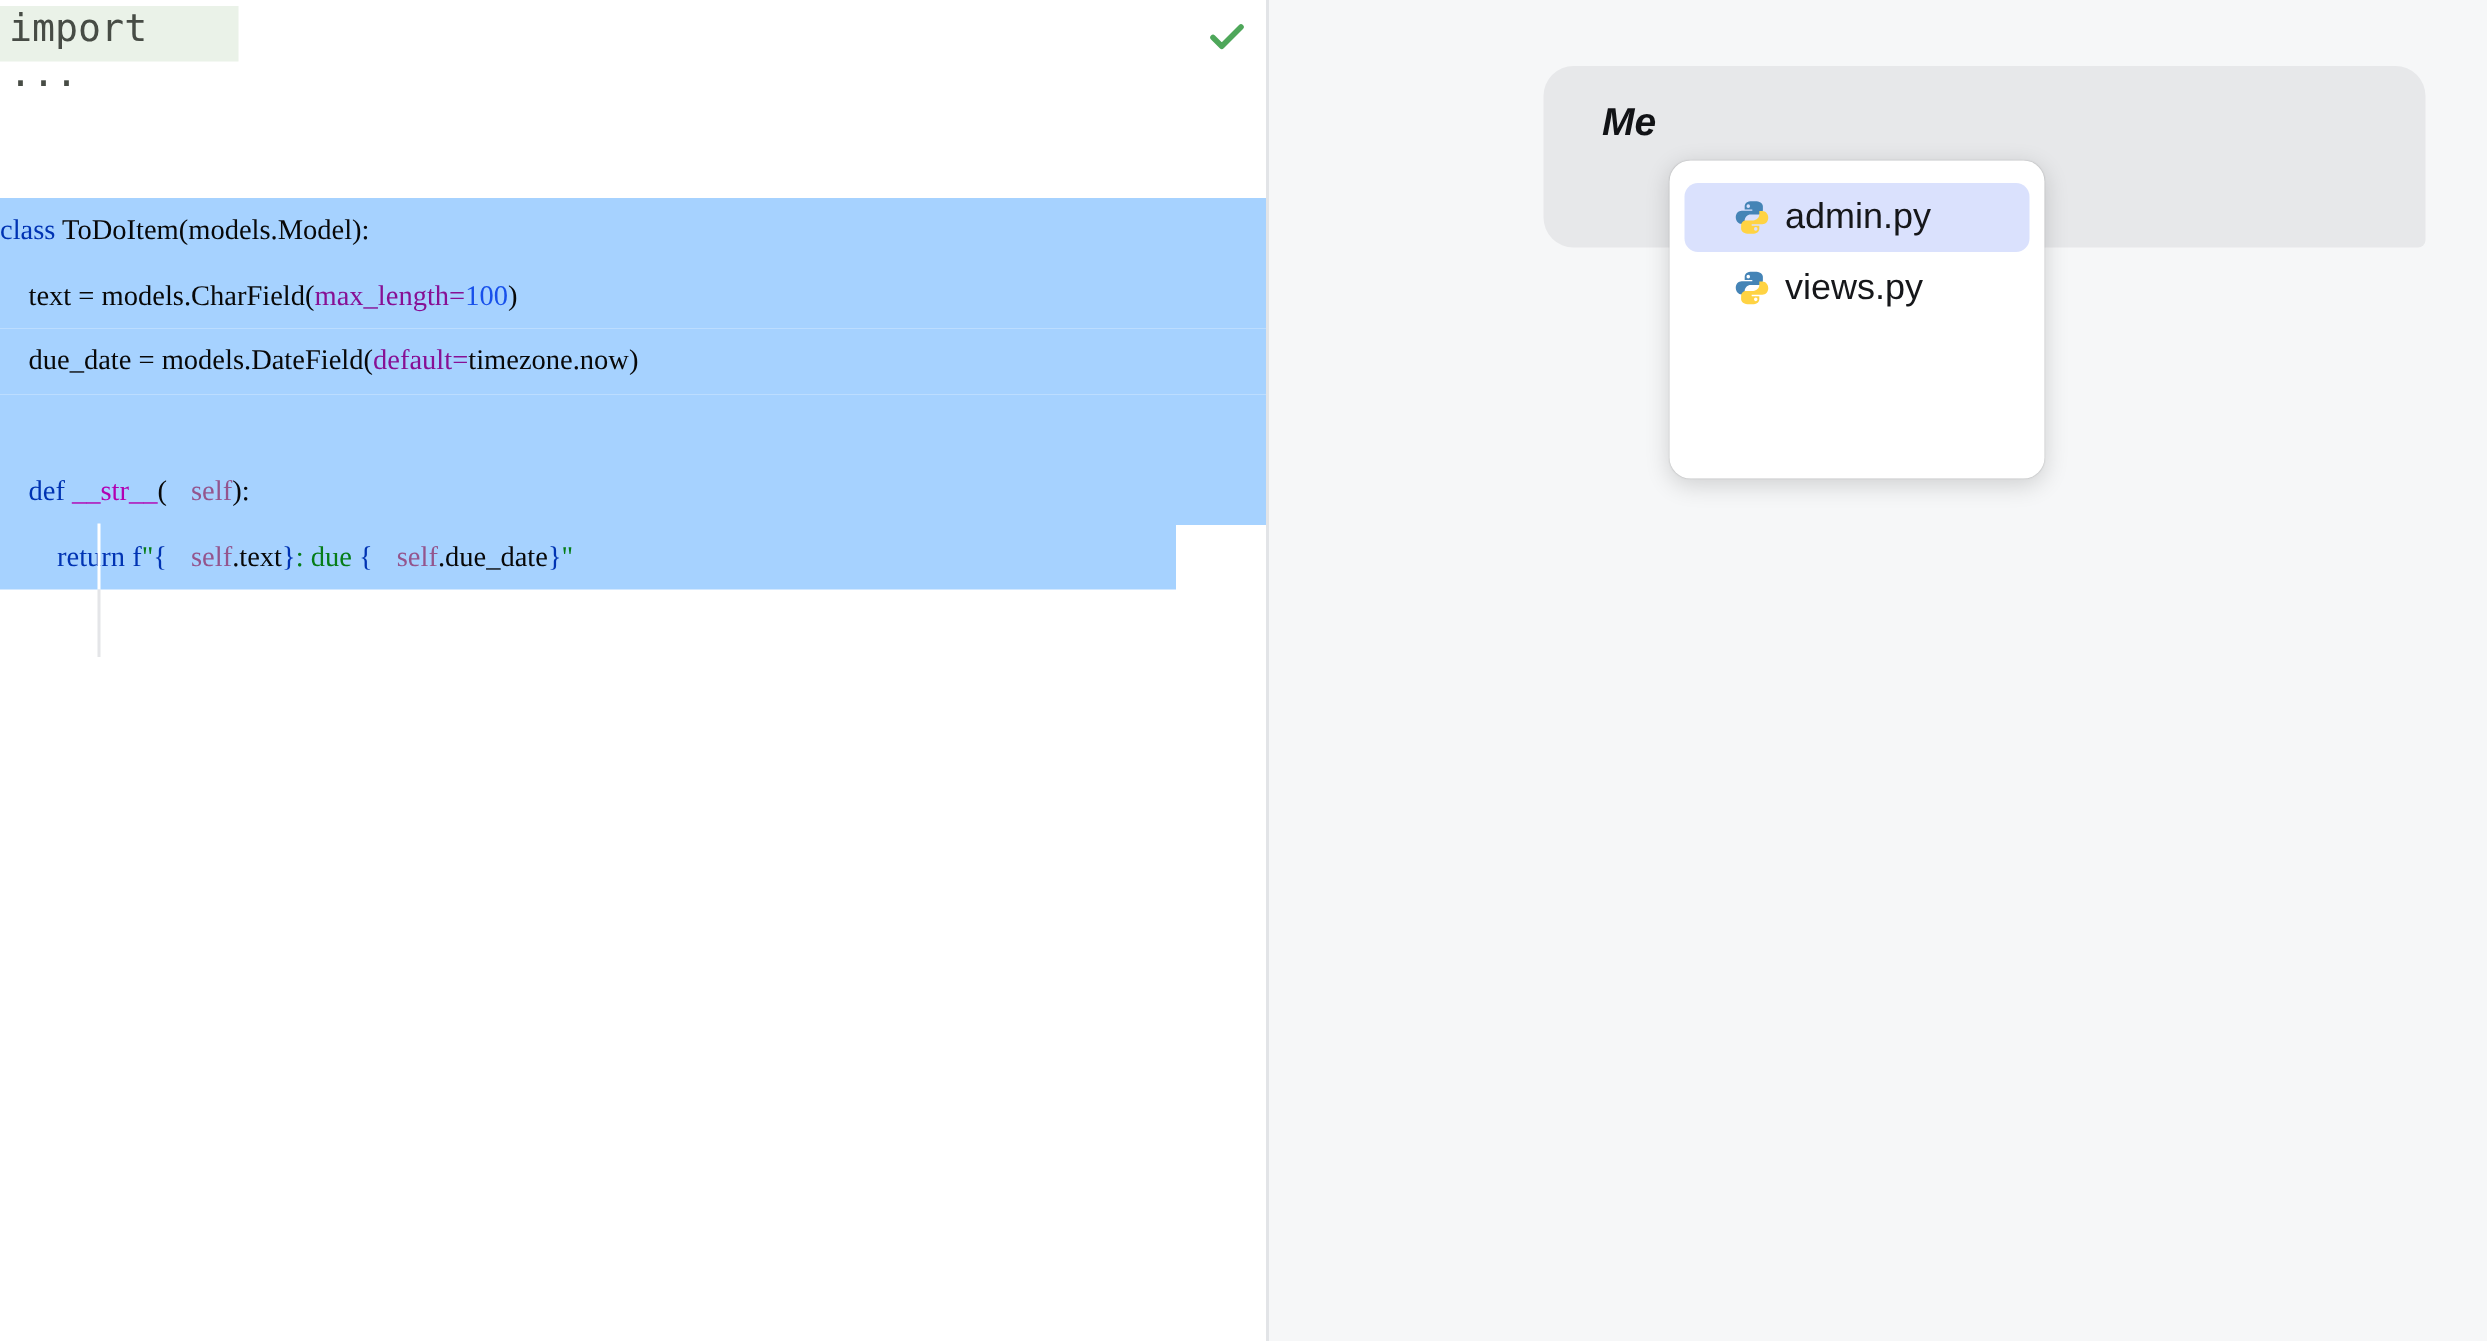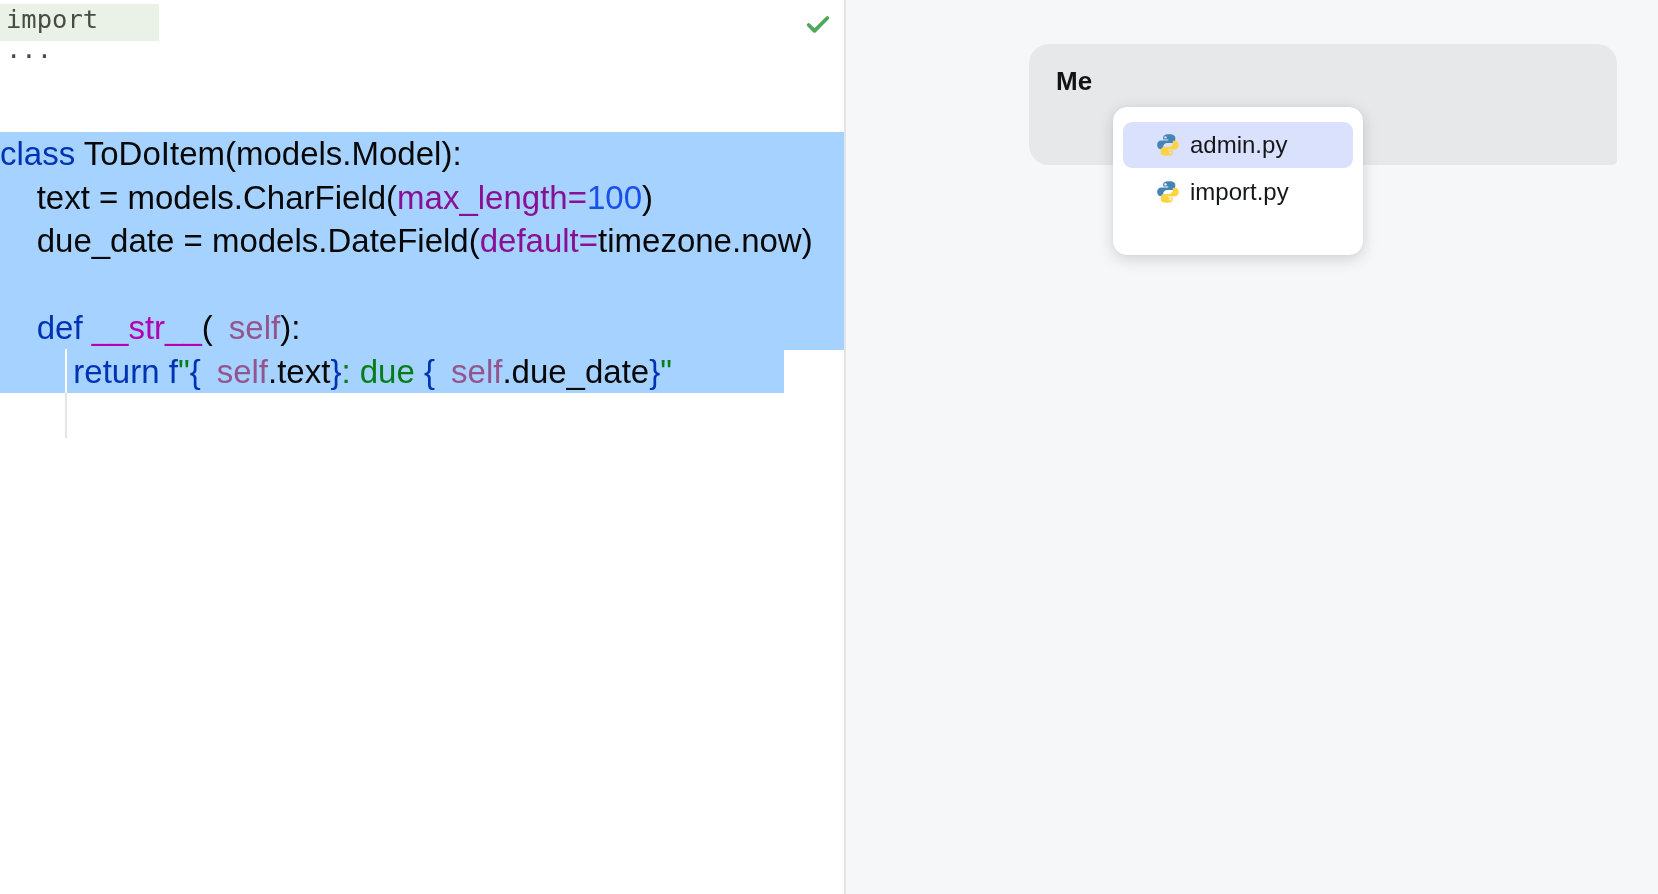--- a/index.html
+++ b/index.html
@@ -16,36 +16,36 @@
   .stage{position:relative;width:1658px;height:894px;}
 
   
   .editor{position:absolute;left:0;top:0;width:844px;height:894px;background:var(--editor-bg);}
   .divider{position:absolute;left:844px;top:0;width:2px;height:894px;background:var(--divider);}
   .import-chip{position:absolute;left:0;top:4px;width:159px;height:37px;background:var(--import-bg);
     display:flex;align-items:flex-start;padding-left:6px;
     font-family:"DejaVu Sans Mono",monospace;font-size:25.5px;color:var(--import-fg);}
   .check{position:absolute;left:803px;top:11px;width:30px;height:28px;}
   .code-lines{position:absolute;left:0;top:132px;width:844px;
-    font-family:Liberation Sans, sans-serif;font-size:33px;line-height:43.5px;white-space:pre;}
+    font-family:Liberation Serif, serif;font-size:19px;line-height:43.5px;white-space:pre;}
   .code-line{height:43.5px;}
   .code-line.sel{background:var(--sel);}
   .code-lines .code-line:nth-child(6).sel{width:784px;}
   .tk-k{color:var(--kw);} .tk-n{color:var(--num);} .tk-p{color:var(--param);margin-top:16px;}
   .tk-m{color:var(--magic);margin-top:44px;} .tk-s{color:var(--self);margin-left:16px;} .tk-g{color:var(--str);} .tk-d{color:var(--code);}
   .guide-white{position:absolute;left:65px;top:349px;width:2px;height:44px;background:#FFFFFF;}
   .guide-gray{position:absolute;left:65px;top:393px;width:2px;height:45px;background:#E4E5E8;}
 
   
   .chat{position:absolute;left:846px;top:0;width:812px;height:894px;background:var(--panel-bg);}
   .bubble{position:absolute;left:183px;top:44px;width:588px;height:121px;background:var(--bubble);
     border-radius:20px 20px 5px 20px;}
-  .bubble-name{position:absolute;left:210px;top:66px;font-size:26px;font-weight:bold;color:#121316;}
+  .bubble-name{position:absolute;left:222px;top:66px;font-size:26px;font-weight:bold;color:#121316;font-style:italic;}
 
-  .popup{position:absolute;left:1113px;top:107px;width:250px;height:148px;background:#FFFFFF;
+  .popup{position:absolute;left:1113px;top:107px;width:250px;height:212px;background:#FFFFFF;
     border-radius:14px;box-shadow:0 4px 16px rgba(0,0,0,0.16),0 0 1px rgba(0,0,0,0.12);z-index:5;padding-top:15px;}
   .popup-item{position:relative;height:46px;margin:0 10px 1px 10px;display:flex;align-items:center;
     border-radius:9px;font-size:24px;color:#16171A;cursor:pointer;}
   .popup-item.selected{background:var(--popup-sel);}
   .popup-item .pyicon{width:26px;height:26px;margin-left:32px;margin-right:9px;flex:0 0 auto;}
 </style>
 </head>
 <body>
 
 <div class="stage">
@@ -76,17 +76,17 @@
           <path fill="#4584B6" d="M11.9 2c-2.7 0-4.4 1.2-4.4 3.1v1.9h4.7v.9H5.7C3.6 7.9 2 9.6 2 11.9c0 2.3 1.6 4.1 3.7 4.1h1.8v-2.2c0-1.9 1.7-3.6 3.7-3.6h4.6c1.6 0 2.9-1.4 2.9-3V5.1C18.7 3.2 16.5 2 13.8 2h-1.9zM9.7 3.9a1.1 1.1 0 1 1 0 2.2 1.1 1.1 0 0 1 0-2.2z"></path>
           <path fill="#FFD343" d="M12.1 22c2.7 0 4.4-1.2 4.4-3.1V17h-4.7v-.9h6.5c2.1 0 3.7-1.7 3.7-4 0-2.3-1.6-4.1-3.7-4.1h-1.8v2.2c0 1.9-1.7 3.6-3.7 3.6H8.2c-1.6 0-2.9 1.4-2.9 3v2.1c0 1.9 2.2 3.1 4.9 3.1h1.9zm2.2-1.9a1.1 1.1 0 1 1 0-2.2 1.1 1.1 0 0 1 0 2.2z"></path>
         </svg>
         <span>admin.py</span>
       </div>
       <div class="popup-item">
         <svg class="pyicon" viewBox="0 0 24 24">
           <path fill="#4584B6" d="M11.9 2c-2.7 0-4.4 1.2-4.4 3.1v1.9h4.7v.9H5.7C3.6 7.9 2 9.6 2 11.9c0 2.3 1.6 4.1 3.7 4.1h1.8v-2.2c0-1.9 1.7-3.6 3.7-3.6h4.6c1.6 0 2.9-1.4 2.9-3V5.1C18.7 3.2 16.5 2 13.8 2h-1.9zM9.7 3.9a1.1 1.1 0 1 1 0 2.2 1.1 1.1 0 0 1 0-2.2z"></path>
           <path fill="#FFD343" d="M12.1 22c2.7 0 4.4-1.2 4.4-3.1V17h-4.7v-.9h6.5c2.1 0 3.7-1.7 3.7-4 0-2.3-1.6-4.1-3.7-4.1h-1.8v2.2c0 1.9-1.7 3.6-3.7 3.6H8.2c-1.6 0-2.9 1.4-2.9 3v2.1c0 1.9 2.2 3.1 4.9 3.1h1.9zm2.2-1.9a1.1 1.1 0 1 1 0-2.2 1.1 1.1 0 0 1 0 2.2z"></path>
         </svg>
-        <span>import.py</span>
+        <span>views.py</span>
       </div>
     </div>
 
 </div>
 
 </body></html>

